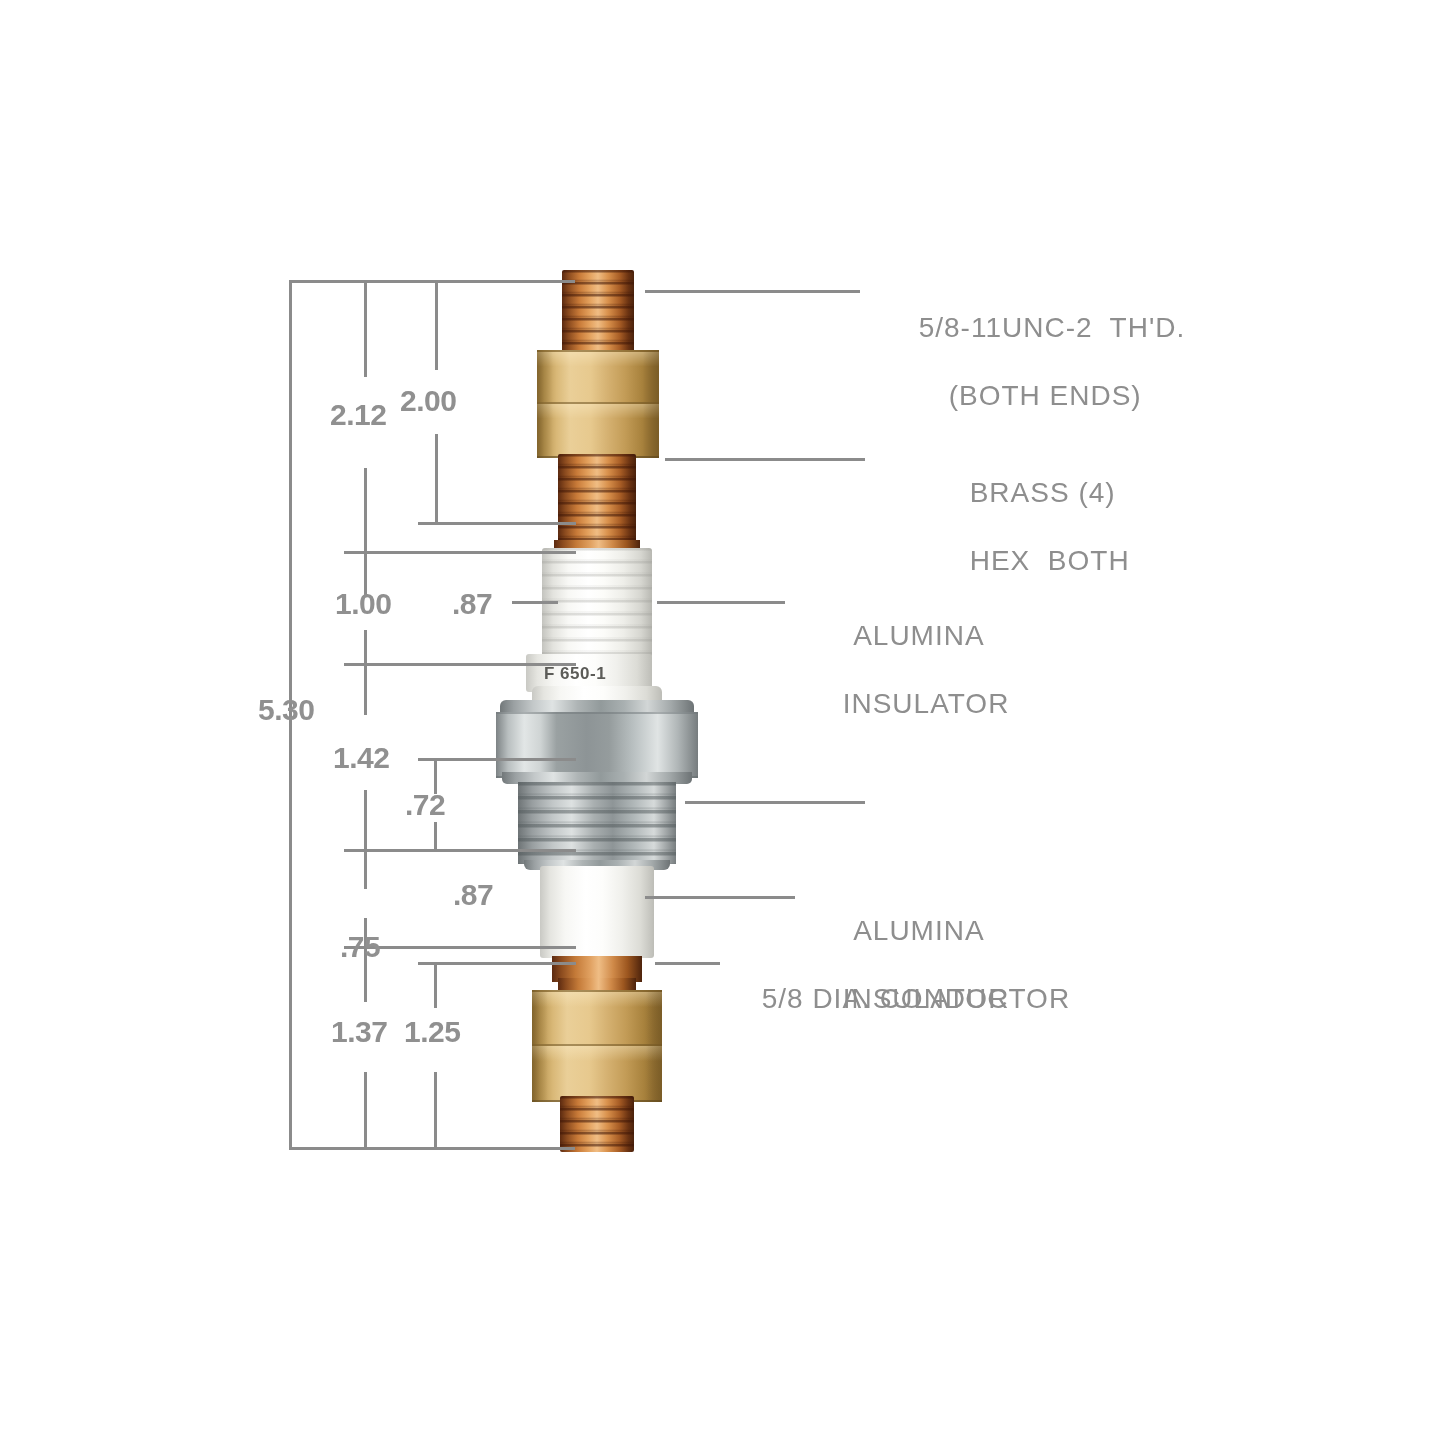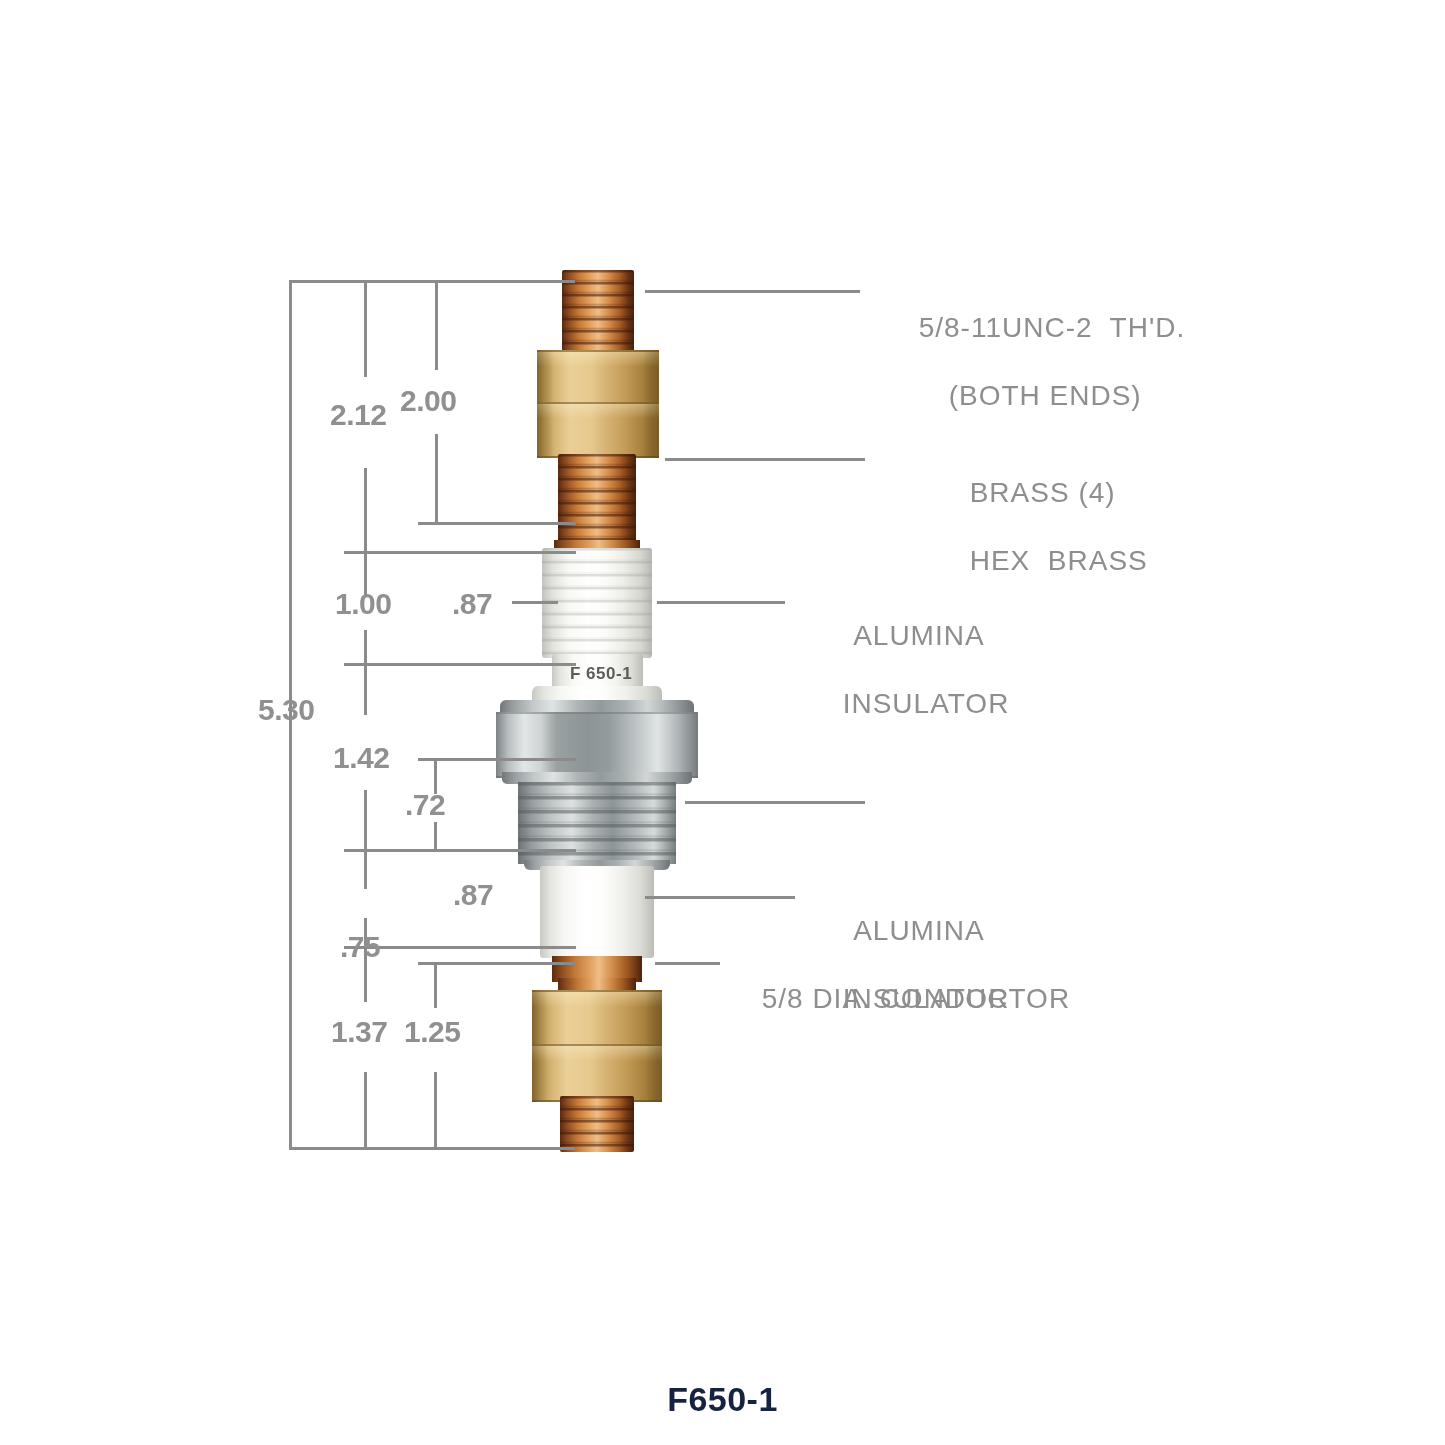--- a/index.html
+++ b/index.html
@@ -240,21 +240,21 @@
       <div class="part brass-nut" style="left:67px; top:88px; width:122px; height:52px;"></div>
 
       <div class="part brass-nut" style="left:67px; top:140px; width:122px; height:52px;"></div>
 
       <div class="part copper-thread" style="left:88px; top:192px; width:78px; height:88px;"></div>
 
       <div class="part copper-plain" style="left:84px; top:278px; width:86px; height:14px;"></div>
 
       <div class="part insulator-ribbed" style="left:72px; top:286px; width:110px; height:110px;"></div>
 
-      <div class="part insulator" style="left:82px; top:392px; width:91px; height:38px;">
+      <div class="part insulator" style="left:56px; top:392px; width:126px; height:38px;">
         <span class="ins-mark" style="left:18px; top:10px;">F 650-1</span>
       </div>
 
       <div class="part insulator" style="left:62px; top:424px; width:130px; height:18px; border-radius:6px 6px 2px 2px;"></div>
 
       <div class="part steel" style="left:30px; top:438px; width:194px; height:14px; border-radius:6px 6px 0 0;"></div>
 
       <div class="part steel-hex" style="left:26px; top:450px; width:202px; height:62px;"></div>
 
       <div class="part steel" style="left:32px; top:510px; width:190px; height:12px; border-radius:0 0 5px 5px;"></div>
@@ -333,35 +333,34 @@
     <div class="ln h" style="left:645px; top:896px; width:150px;"></div>
     <div class="ln h" style="left:655px; top:962px; width:65px;"></div>
 
     <div class="note-text" style="left:866px; top:277px;">
       <span>5/8-11UNC-2  TH'D.</span><br>
       <span style="display:inline-block; margin-left:30px;">(BOTH ENDS)</span>
     </div>
 
     <div class="note-text" style="left:917px; top:442px;">
       <span>BRASS (4)</span><br>
-      <span>HEX  BRASS</span>
+      <span>HEX  BOTH</span>
     </div>
 
     <div class="note-text" style="left:802px; top:585px;">
       <span>ALUMINA</span><br>
       <span style="display:inline-block; margin-left:-12px;">INSULATOR</span>
     </div>
 
 
     <div class="note-text" style="left:802px; top:880px;">
       <span>ALUMINA</span><br>
       <span style="display:inline-block; margin-left:-12px;">INSULATOR</span>
     </div>
 
     <div class="note-text" style="left:709px; top:948px;">
       <span>5/8 DIA. CONDUCTOR</span>
     </div>
 
   </div>
 
-  <div id="caption">F650-1</div>
 
 </div>
 
 </body></html>

